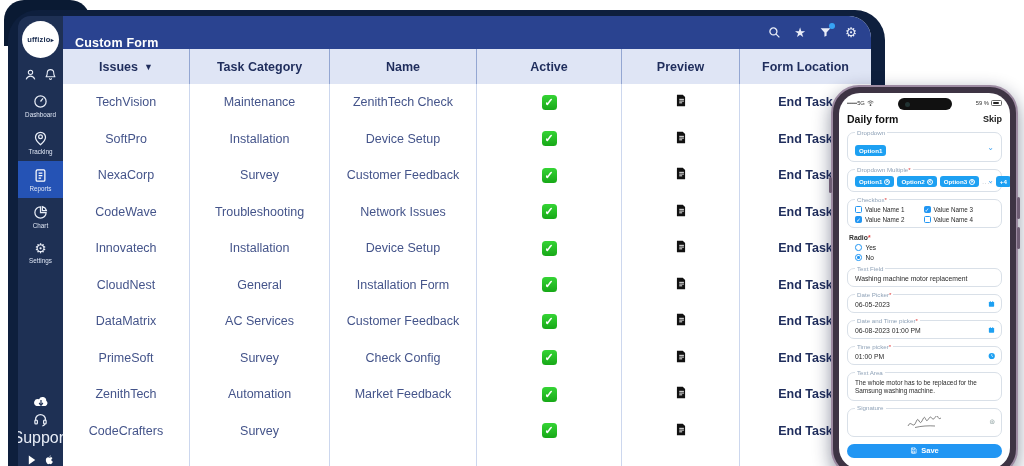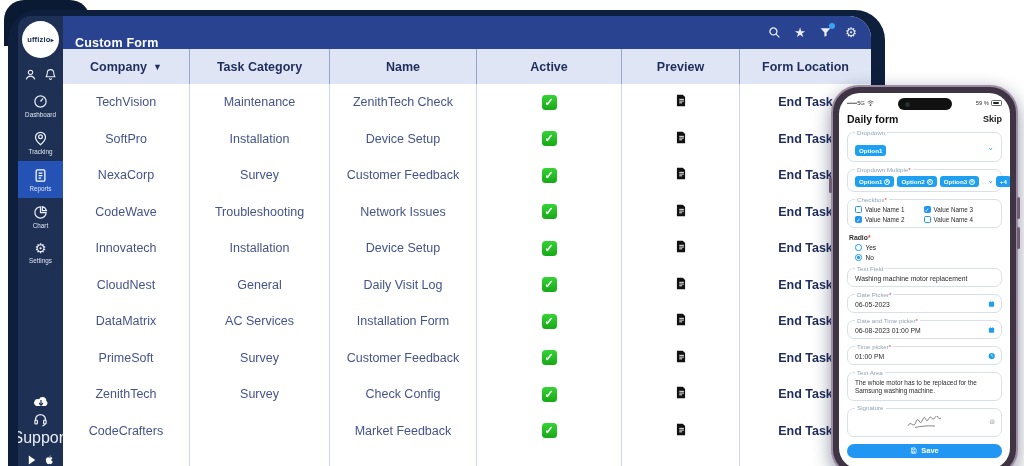--- a/index.html
+++ b/index.html
@@ -214,21 +214,21 @@
                   <path d="M3 4h18l-7 8v6l-4 2v-8z"></path>
                 </svg>
               <span class="badge"></span>
             </span>
             <span class="hicon gear-glyph">⚙</span>
           </div>
         </div>
 
         <div class="thead">
           <div class="th w-company">
-              <span>Company</span>
+              <span>Issues</span>
               <span class="tri">▼</span>
             </div>
           <div class="th w-cat">
               <span>Task Category</span>
             </div>
           <div class="th w-name">
               <span>Name</span>
             </div>
           <div class="th w-active">
               <span>Active</span>
@@ -256,29 +256,29 @@
             </div>
           <div class="tcol w-cat" id="col-task_category">
               <div class="tcell">Maintenance</div>
               <div class="tcell">Installation</div>
               <div class="tcell">Survey</div>
               <div class="tcell">Troubleshooting</div>
               <div class="tcell">Installation</div>
               <div class="tcell">General</div>
               <div class="tcell">AC Services</div>
               <div class="tcell">Survey</div>
+              <div class="tcell">Automation</div>
               <div class="tcell">Survey</div>
             </div>
           <div class="tcol w-name" id="col-name">
               <div class="tcell">ZenithTech Check</div>
               <div class="tcell">Device Setup</div>
               <div class="tcell">Customer Feedback</div>
               <div class="tcell">Network Issues</div>
               <div class="tcell">Device Setup</div>
-              <div class="tcell">Daily Visit Log</div>
               <div class="tcell">Installation Form</div>
               <div class="tcell">Customer Feedback</div>
               <div class="tcell">Check Config</div>
               <div class="tcell">Market Feedback</div>
             </div>
           <div class="tcol w-active" id="col-active">
               <div class="tcell">
                 <span class="checkbox-on">✓</span>
               </div>
               <div class="tcell">

